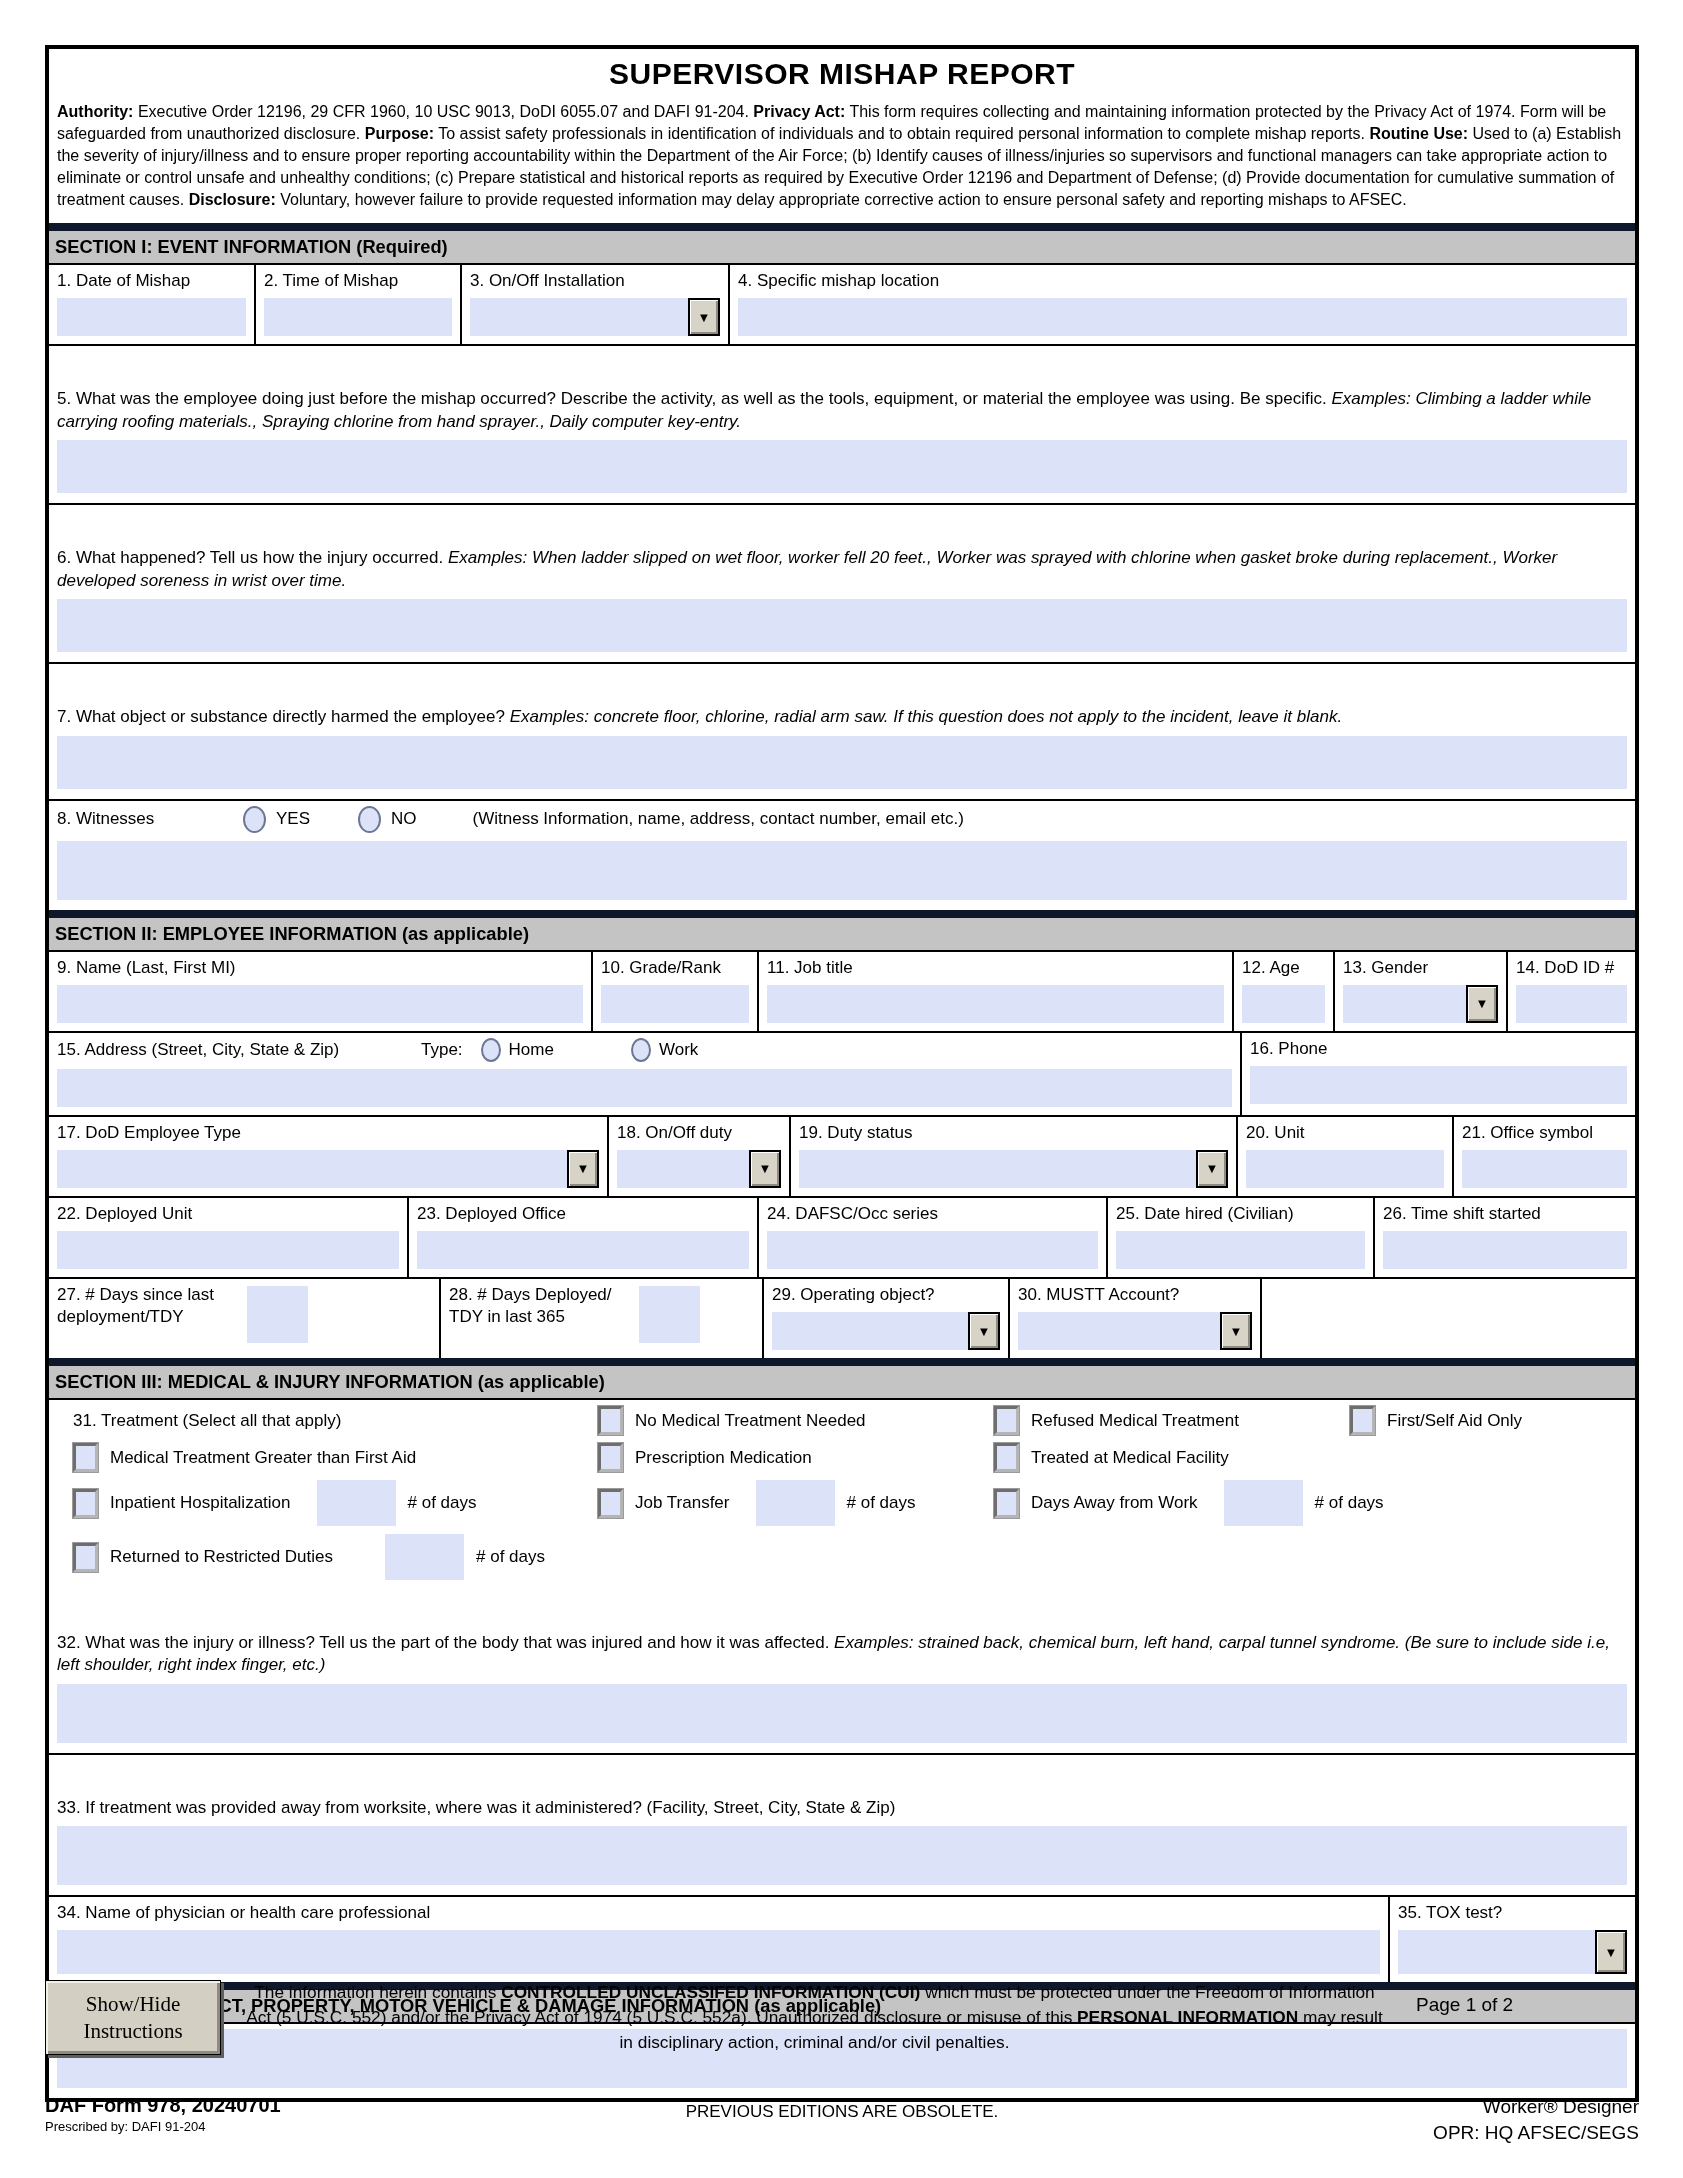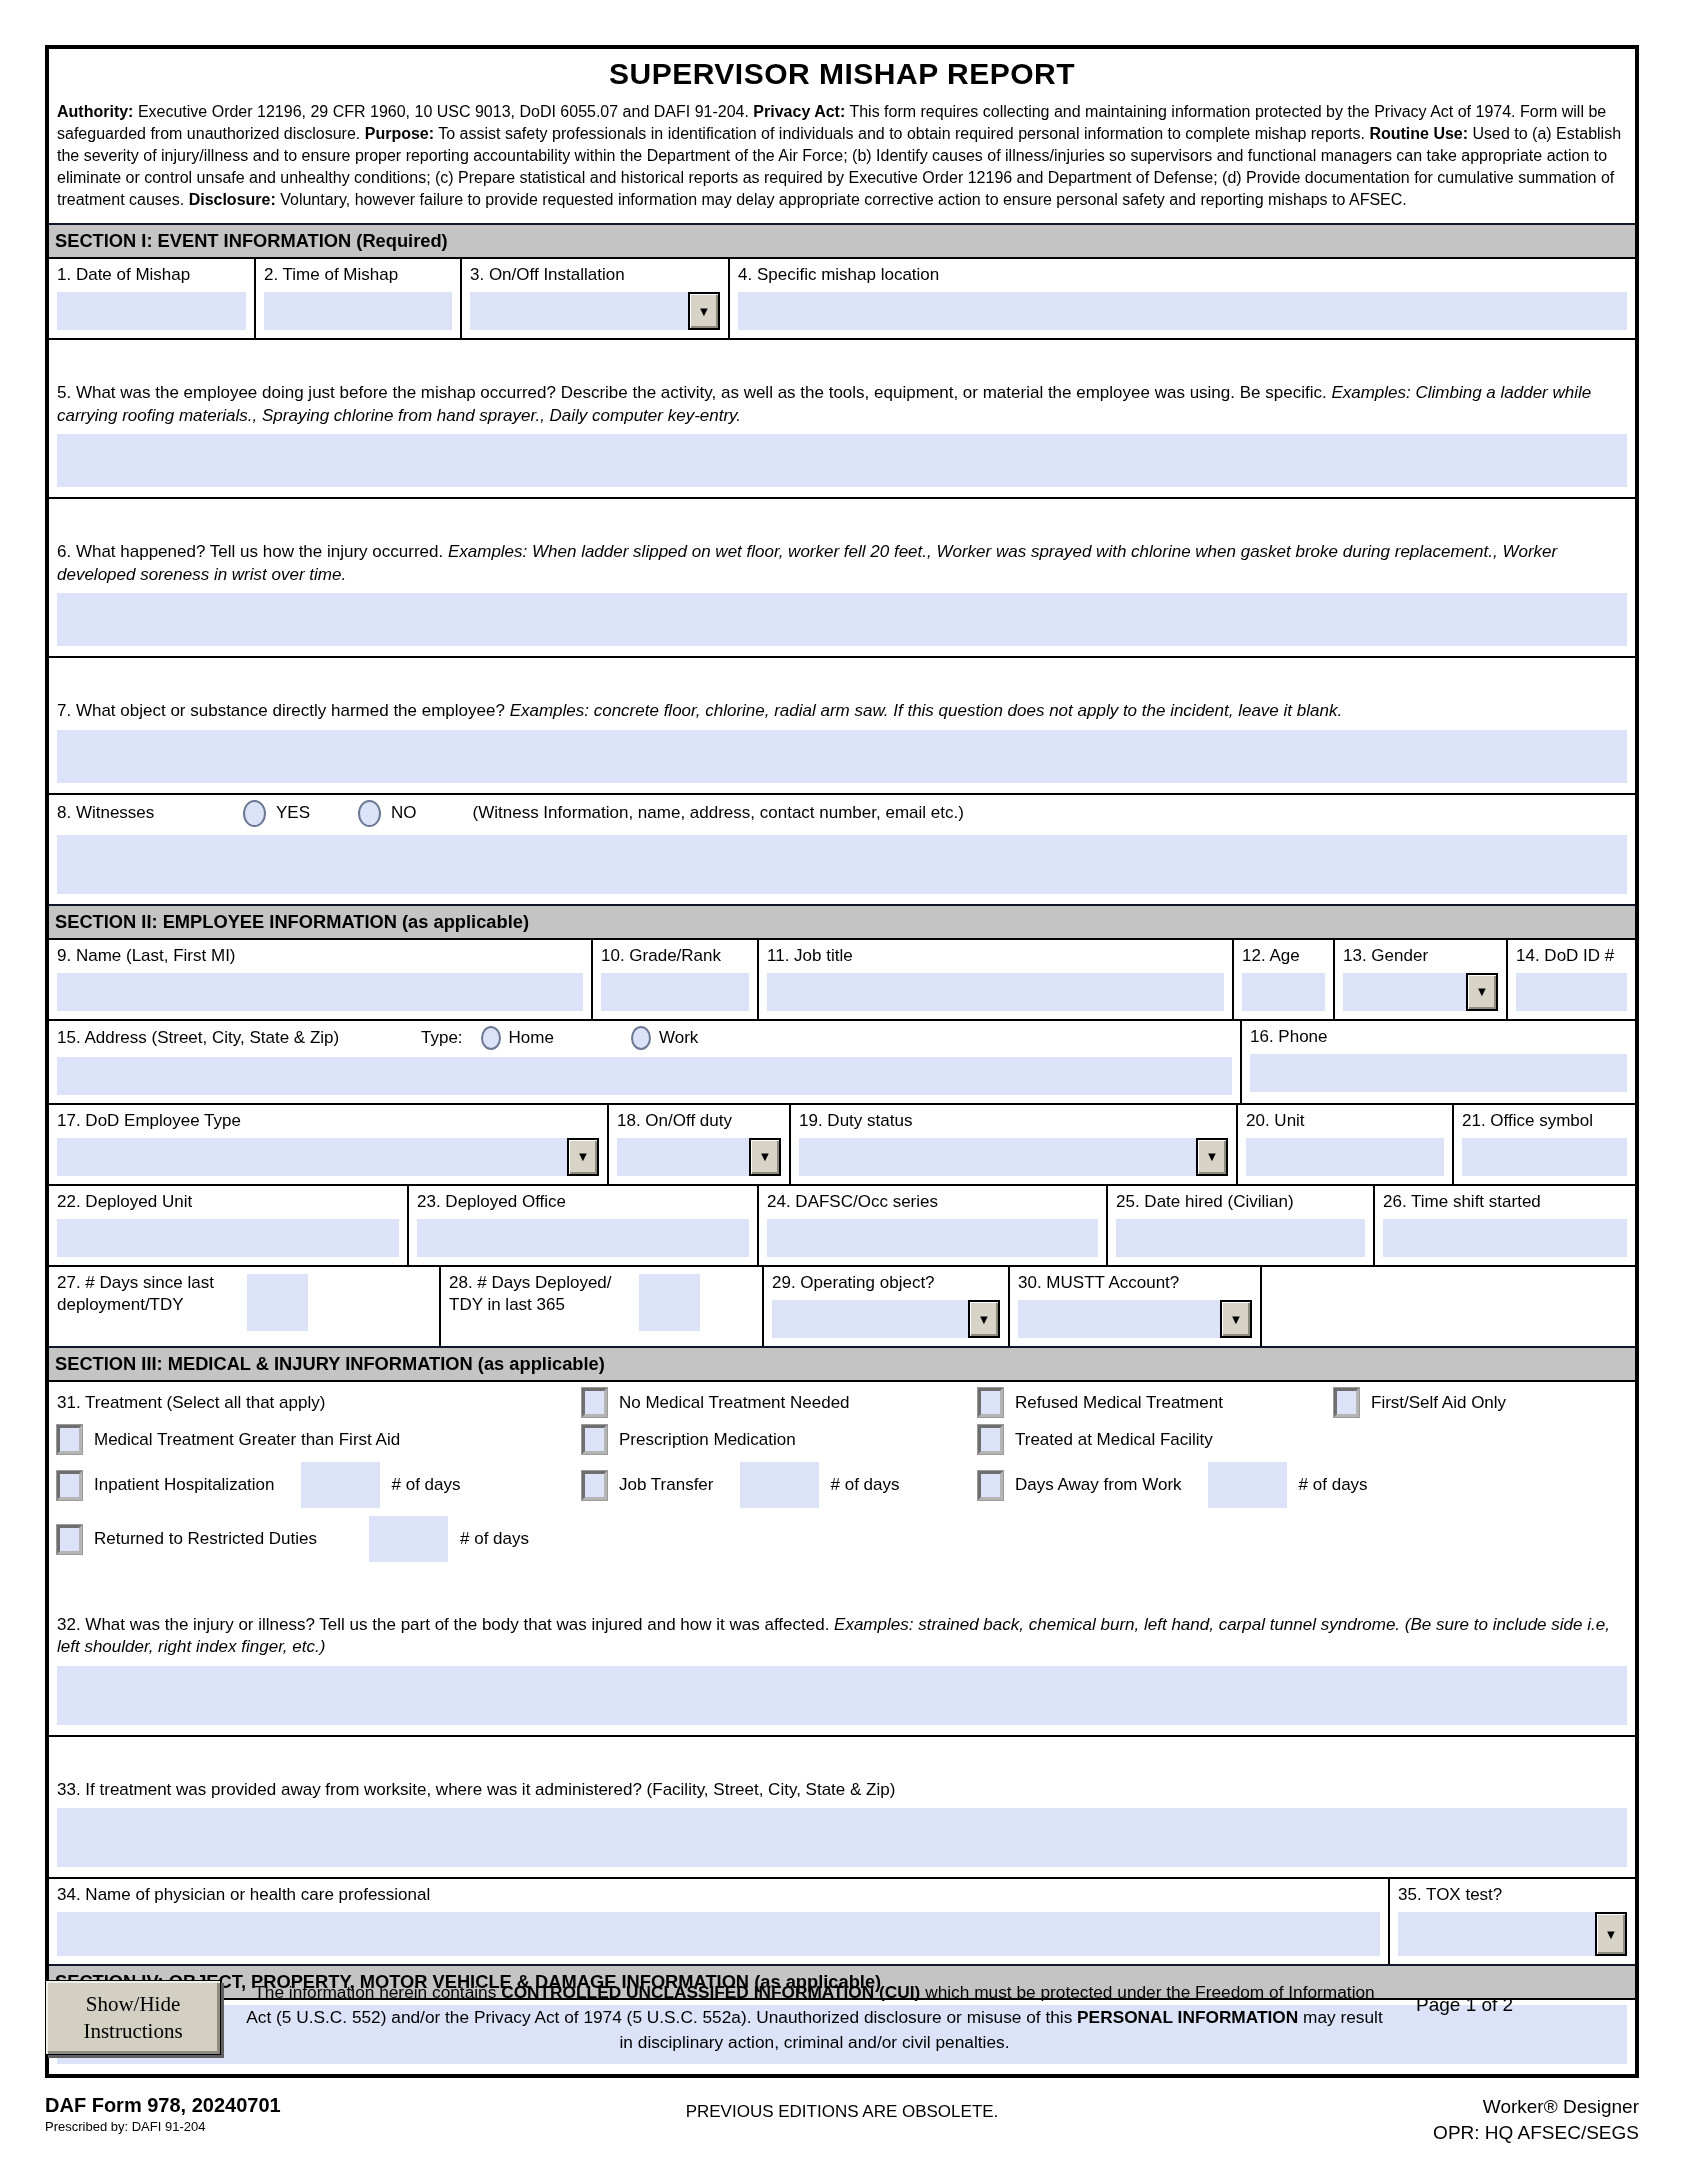--- a/index.html
+++ b/index.html
@@ -15,21 +15,21 @@
     border: 4px solid #000; background:#fff;
   }
   .title {
     text-align: center; font-weight: bold; font-size: 30px;
     padding: 8px 0 4px 0; letter-spacing: 0.5px;
   }
   .intro {
     font-size: 16px; line-height: 1.38; padding: 6px 10px 12px 8px;
   }
   .sec-hdr {
-    background:#c4c4c4; border-top: 2px solid #0f172a; border-bottom: 2px solid #000;
+    background:#c4c4c4; border-top: 8px solid #0f172a; border-bottom: 2px solid #000;
     font-weight: bold; font-size: 18.3px; padding: 5px 6px 5px 6px;
   }
   .row { display: flex; }
   .row + .row, .row + .qblock, .qblock + .row, .qblock + .qblock { border-top: 2px solid #000; }
   .cell { padding: 5px 8px 8px 8px; }
   .cell + .cell { border-left: 2px solid #000; }
   .lbl { font-size: 17px; line-height: 1.3; margin-bottom: 6px; }
   .inp {
     background:#dce3f8; height: 38px; width: 100%;
     position: relative;
@@ -58,21 +58,21 @@
     background:#dce3f8;
     border: 3px solid;
     border-color: #6e6e6e #b5b5b5 #b5b5b5 #6e6e6e;
     box-shadow: 0 0 0 1px #9a9a9a;
     vertical-align: middle; flex: 0 0 auto;
   }
   .daysbox {
     display:inline-block; width: 79px; height: 46px; background:#dce3f8;
     vertical-align: middle; flex: 0 0 auto;
   }
-  .opt { display:flex; align-items:center; gap:12px; font-size:17px; }
+  .opt { display:flex; align-items:center; gap:12px; font-size:17px;margin-left:16px; }
   .t31 { display:grid; grid-template-columns: 525px 396px 356px 1fr; row-gap: 8px; padding: 6px 8px 10px 8px; }
   .t31 .opt-lbl { font-size: 17px; }
   .footer-zone { position:absolute; left:45px; top:1980px; width:1594px; display:flex; }
   .showhide {
     width: 176px; height: 75px; background:#d3cfc3;
     border: 1px solid #000;
     box-shadow: inset 2px 2px 0 #f2efe6, inset -3px -3px 0 #8f8b80, 3px 3px 0 #5f5f5f;
     font-family: "Liberation Serif", serif; font-size: 21px;
     display:flex; align-items:center; justify-content:center; text-align:center;
     padding: 4px; line-height: 1.25; cursor: default; flex: 0 0 auto;

